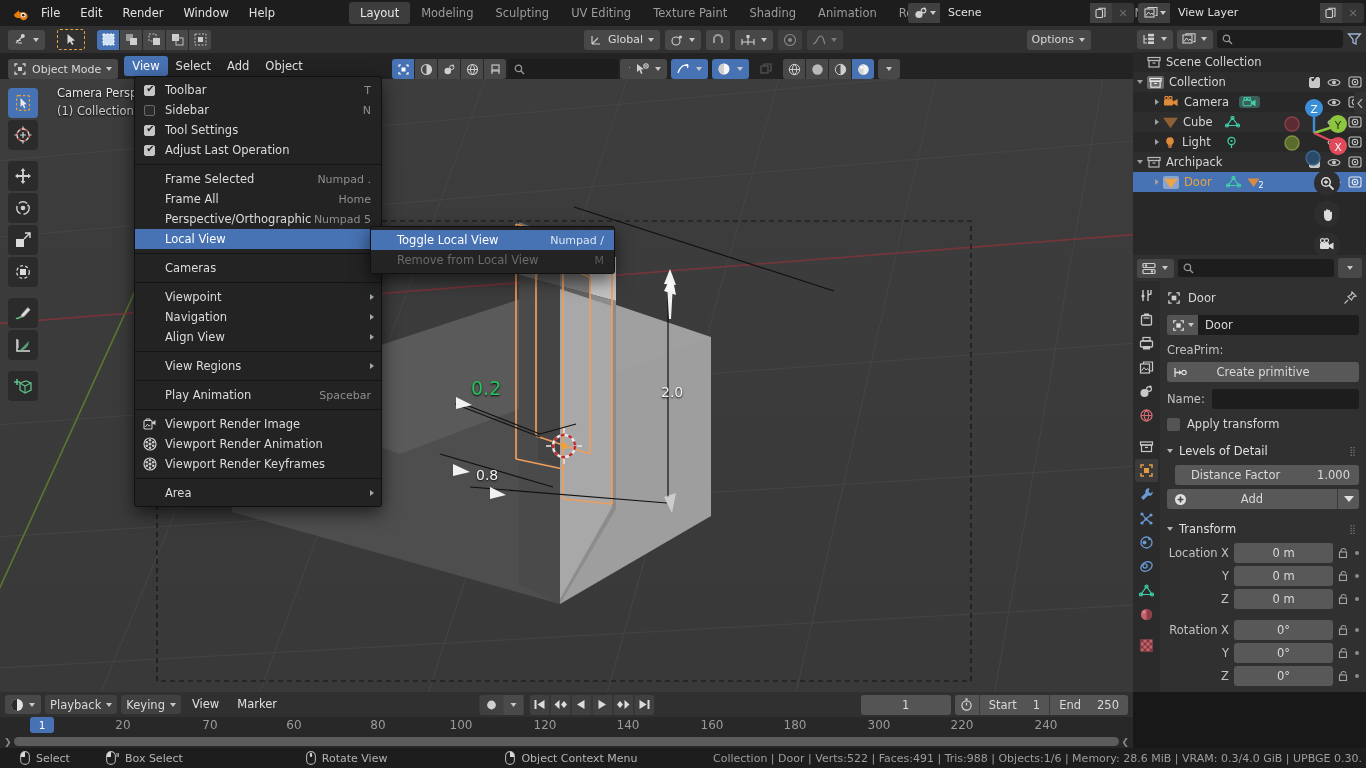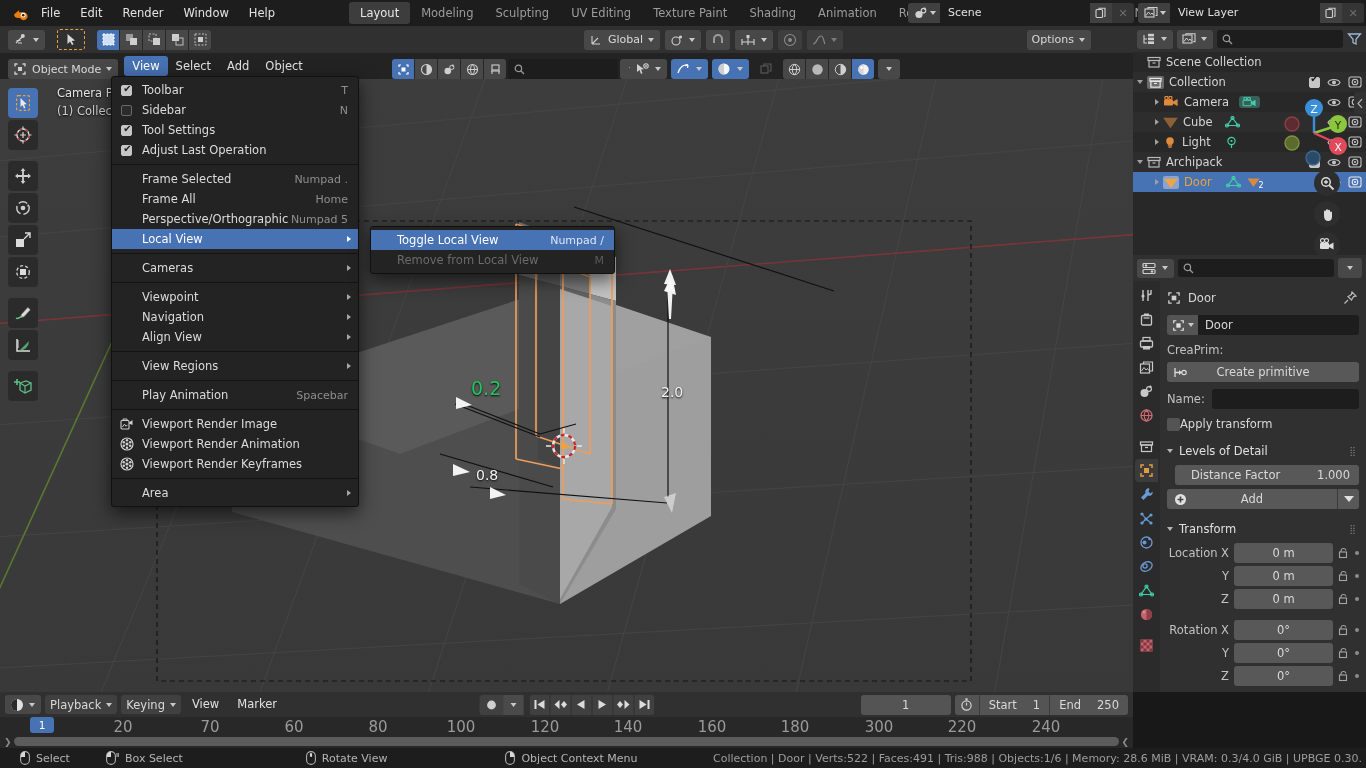--- a/index.html
+++ b/index.html
@@ -57,21 +57,21 @@
   .tool-btn{ width:30px; height:30px; background:#2b2b2b; border-radius:4px; display:flex; align-items:center; justify-content:center; }
   .tool-btn.active{ background:#4772b3; }
   .tool-gap{ height:7px; }
   .nav-gizmo{ position:absolute; right:18px; top:88px; width:80px; height:80px; z-index:4;}
   .nav-btns{ position:absolute; right:26px; top:170px; display:flex; flex-direction:column; gap:5px; z-index:4;}
   .nav-circ{ width:26px; height:26px; border-radius:50%; background:#2e2e2e; display:flex; align-items:center; justify-content:center; }
   .sidebar-tab{ position:absolute; right:0; top:92px; width:12px; height:22px; background:#323232; border-radius:3px 0 0 3px;
                 display:flex; align-items:center; justify-content:center; z-index:4;}
 
   
-  .dropdown{ position:absolute; left:111px; top:76px; width:248px; background:#232323;
+  .dropdown{ position:absolute; left:134px; top:76px; width:248px; background:#232323;
              border:1px solid #111; border-radius:3px; box-shadow:0 6px 18px rgba(0,0,0,.6); z-index:40; padding:3px 0;}
   .mi{ position:relative; height:20px; display:flex; align-items:center; padding:0 10px 0 8px; font-size:11.5px; color:#dcdcdc;}
   .mi .lbl{ flex:1; padding-left:22px; }
   .mi .sc{ color:#8e8e8e; font-size:11px; }
   .mi.hl{ background:#4772b3; color:#fff; }
   .mi.hl .sc{ color:#dce6f5; }
   .mi .arr{ position:absolute; right:7px; width:0;height:0;border-top:3.5px solid transparent;
             border-bottom:3.5px solid transparent;border-left:4.5px solid #a6a6a6;}
   .mi.hl .arr{ border-left-color:#fff;}
   .cb{ position:absolute; left:9px; width:11px; height:11px; border:1px solid #6a6a6a; border-radius:2px; background:#2b2b2b;}
@@ -119,21 +119,21 @@
   .p-idrow{ display:flex; align-items:center; margin-top:6px; height:20px; }
   .p-idpre{ display:flex; align-items:center; gap:3px; background:#545454; height:20px; border-radius:3px 0 0 3px; padding:0 4px 0 5px;}
   .p-idname{ flex:1; background:#1d1d1d; height:20px; line-height:20px; padding:0 7px; border-radius:0 3px 3px 0; font-size:11.5px;}
   .p-lab{ font-size:11.5px; color:#c2c2c2; margin-top:8px;}
   .p-btn{ height:20px; background:#585858; border-radius:3px; display:flex; align-items:center; justify-content:center;
           gap:6px; margin-top:5px; font-size:11.5px; position:relative;}
   .p-btn .bico{ position:absolute; left:6px; }
   .p-namerow{ display:flex; align-items:center; gap:7px; margin-top:7px; }
   .p-namerow .lb{ font-size:11.5px; color:#c2c2c2;}
   .p-field{ flex:1; height:20px; background:#1d1d1d; border-radius:3px;}
-  .p-chkrow{ display:flex; align-items:center; margin-top:8px; font-size:11.5px; }
+  .p-chkrow{ display:flex; align-items:center; gap:7px; margin-top:8px; font-size:11.5px; }
   .p-chk{ width:13px; height:13px; background:#545454; border-radius:2px; }
   .panel-hdr{ display:flex; align-items:center; gap:6px; height:22px; margin-top:9px; font-size:11.5px; color:#e0e0e0; position:relative;}
   .panel-hdr .tri{ width:0;height:0;border-left:3.5px solid transparent;border-right:3.5px solid transparent;border-top:4.5px solid #b5b5b5;}
   .dots{ position:absolute; right:2px; color:#777; font-size:9px; letter-spacing:1px;}
   .slider{ height:20px; background:#585858; border-radius:3px; display:flex; align-items:center;
            justify-content:space-between; padding:0 9px; font-size:11.5px; margin-top:3px;}
   .addrow{ display:flex; align-items:center; margin-top:4px; height:20px; }
   .add-main{ flex:1; background:#585858; border-radius:3px 0 0 3px; height:20px; display:flex; align-items:center;
              justify-content:center; gap:6px; font-size:11.5px; position:relative;}
   .add-drop{ width:22px; height:20px; background:#585858; border-left:1px solid #3a3a3a; border-radius:0 3px 3px 0;
@@ -154,21 +154,21 @@
   .rec-grp{ display:flex; align-items:center; background:#404040; border-radius:3px; height:20px;}
   .tp-grp{ display:flex; align-items:center; background:#2e2e2e; border-radius:3px; overflow:hidden; }
   .tp-grp > div{ width:20px; height:20px; background:#404040; display:flex; align-items:center; justify-content:center;}
   .tp-grp > div + div{ margin-left:1px; }
   .tl-right{ position:absolute; right:5px; display:flex; align-items:center; gap:4px;}
   .frame-fld{ width:90px; height:20px; background:#545454; border-radius:3px; line-height:20px; text-align:center; font-size:11.5px;}
   .se-grp{ display:flex; align-items:center; background:#545454; border-radius:3px; height:20px; overflow:hidden;}
   .se-grp .cell{ display:flex; align-items:center; gap:16px; padding:0 9px; height:20px; font-size:11.5px;}
   .se-grp .div{ width:1px; height:20px; background:#3c3c3c;}
   .tl-ruler{ position:relative; height:18px; background:#282828; }
-  .tl-tick{ position:absolute; top:1px; font-size:15px; color:#9a9a9a; transform:translateX(-50%);}
+  .tl-tick{ position:absolute; top:1px; font-size:12px; color:#9a9a9a; transform:translateX(-50%);}
   .phead{ position:absolute; top:0px; height:16px; min-width:24px; background:#4772b3; border-radius:3px;
           color:#fff; font-size:10.5px; text-align:center; line-height:16px;}
   .tl-scroll{ position:absolute; left:0; top:43px; width:1133px; height:13px; display:flex; align-items:center; padding:0 4px;}
   .scrollbar{ flex:1; height:9px; background:#5c5c5c; border-radius:5px;}
 
   
   .status{ position:absolute; left:0; top:748px; width:1366px; height:20px; background:#1d1d1d;
            display:flex; align-items:center; font-size:11px; color:#b4b4b4;}
   .st-item{ display:flex; align-items:center; gap:6px; }
   .st-right{ position:absolute; right:4px; color:#9d9d9d; font-size:11px; white-space:nowrap;}

